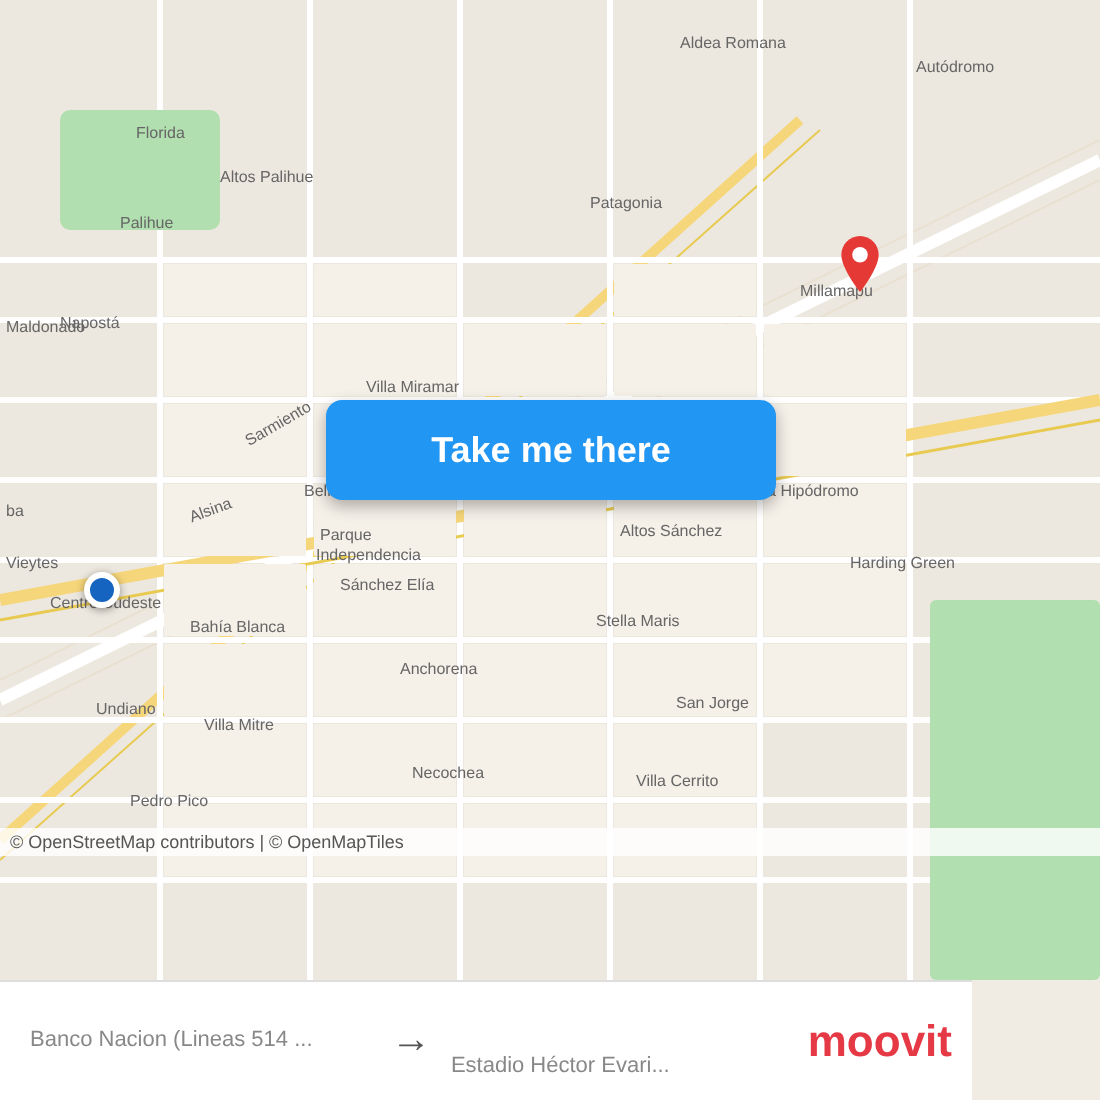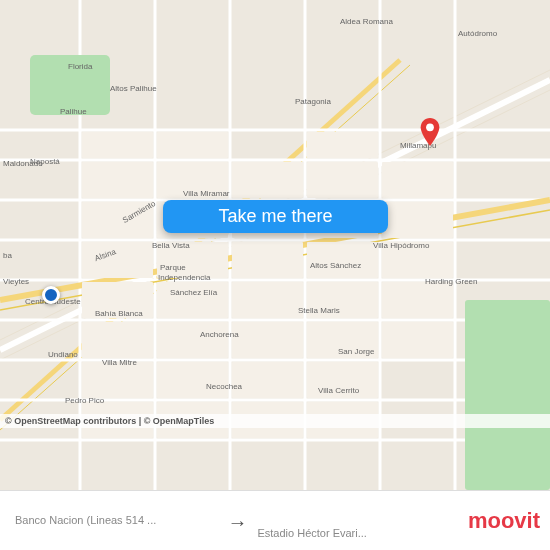--- a/index.html
+++ b/index.html
@@ -26,27 +26,27 @@
       top: 0; left: 0;
       width: 100%; height: 100%;
     }
 
     
     #take-me-there-btn {
       position: absolute;
       top: 200px;
       left: 163px;
       width: 225px;
-      height: 33px;
+      height: 50px;
       background: #2196F3;
       color: white;
       border: none;
       border-radius: 8px;
       font-size: 18px;
-      font-weight: normal;
+      font-weight: bold;
       cursor: pointer;
       display: flex;
       align-items: center;
       justify-content: center;
       box-shadow: 0 3px 8px rgba(0,0,0,0.3);
       z-index: 10;
     }
 
     
     #dest-pin {
@@ -70,21 +70,21 @@
       border: 3px solid white;
       box-shadow: 0 1px 4px rgba(0,0,0,0.4);
       z-index: 5;
     }
 
     
     #bottom-bar {
       position: absolute;
       bottom: 0;
       left: 0;
-      width: 550px;
+      width: 486px;
       height: 60px;
       background: white;
       display: flex;
       align-items: center;
       border-top: 1px solid #ddd;
       padding: 0 10px;
     }
 
     #from-section {
       flex: 1;
@@ -136,21 +136,20 @@
     #attribution {
       position: absolute;
       bottom: 62px;
       left: 0;
       width: 100%;
       font-size: 9px;
       color: #555;
       background: rgba(255,255,255,0.8);
       padding: 2px 5px;
       text-align: left;
-      font-weight: bold;
     }
   </style>
 </head>
 <body>
 
 <div id="map-container">
 
   <svg id="map-svg" viewBox="0 0 550 490" xmlns="http://www.w3.org/2000/svg">
 
     <rect width="550" height="490" fill="#f0ebe3"></rect>

